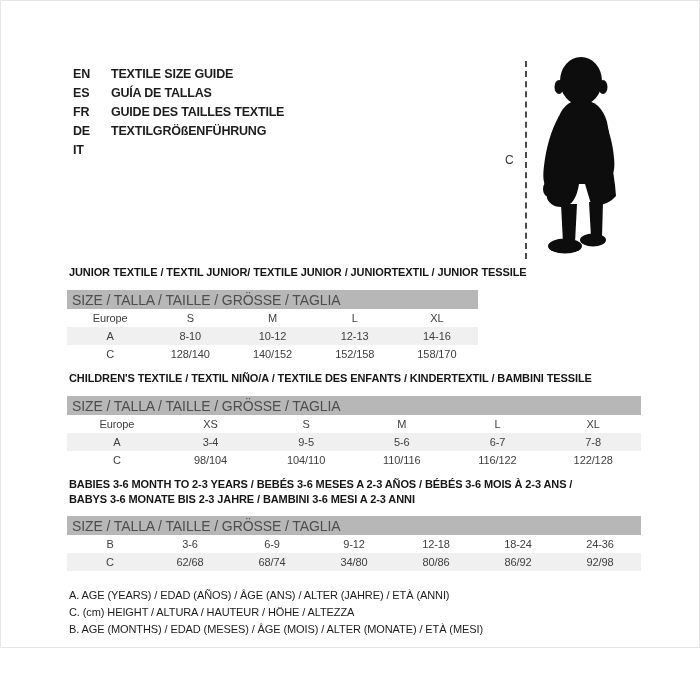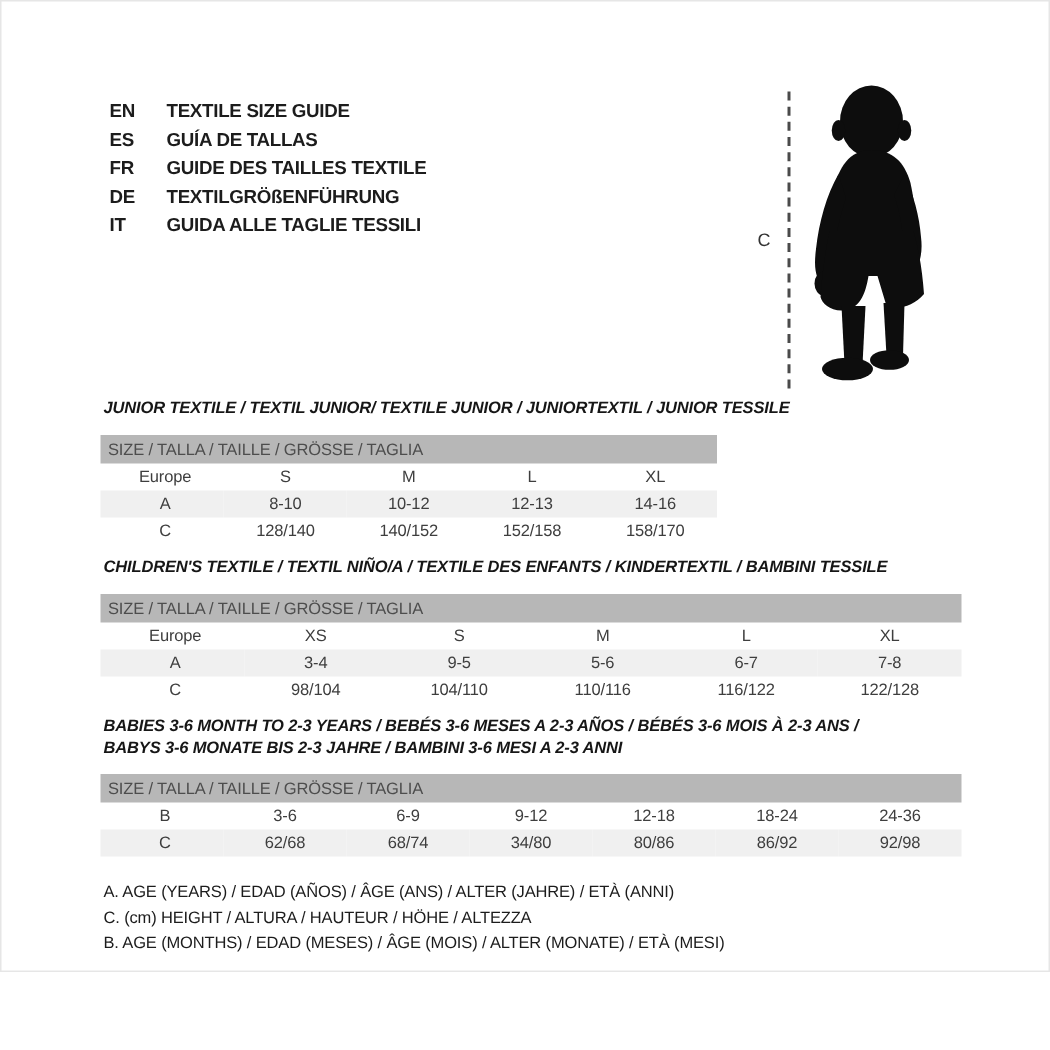--- a/index.html
+++ b/index.html
@@ -22,29 +22,29 @@
     border-left:2px dashed #4a4a4a;
   }
   .measure-label {
     position:absolute; left:504px; top:152px; font-size:12px; color:#333;
   }
   .baby { position:absolute; left:532px; top:54px; }
 
   
   .section-title {
     position:absolute; left:68px; font-size:11px; font-weight:bold;
-    color:#161616; letter-spacing:-0.1px; line-height:15px;font-style:italic;
+    color:#161616; letter-spacing:-0.1px; line-height:15px;
   }
   .size-table {
     position:absolute; left:66px; border-collapse:collapse; table-layout:fixed;
     font-size:11px; letter-spacing:-0.1px;
   }
   .size-table th {
     background:#b7b7b7; color:#4d4d4d; font-weight:normal; text-align:left;
-    height:19px; padding:0 0 0 5px; font-size:11px;
+    height:19px; padding:0 0 0 5px; font-size:14px;
   }
   .size-table td { height:18px; text-align:center; color:#3e3e3e; padding:0; }
   .size-table td.rowlabel { text-align:center; padding-left:4px; width:70px; }
   .size-table tbody tr:nth-child(even) { background:#f0f0f0; }
 
   #table-0 { top:289px; width:411px; }
   #table-1 { top:395px; width:574px; }
   #table-2 { top:515px; width:574px; }
   #title-0 { top:264px; }
   #title-1 { top:370px; }
@@ -71,21 +71,20 @@
     <div class="lang-row">
       <span class="lang-code">FR</span>
       <span class="lang-label">GUIDE DES TAILLES TEXTILE</span>
     </div>
     <div class="lang-row">
       <span class="lang-code">DE</span>
       <span class="lang-label">TEXTILGRÖßENFÜHRUNG</span>
     </div>
     <div class="lang-row">
       <span class="lang-code">IT</span>
-      <span class="lang-label">GUIDA ALLE TAGLIE TESSILI</span>
     </div>
   </div>
 
   <span class="measure-label">C</span>
   <span class="measure-line"></span>
   <svg class="baby" width="96" height="202" viewBox="0 0 96 200" fill="#0d0d0d" xmlns="http://www.w3.org/2000/svg">
     <ellipse cx="48" cy="25" rx="21" ry="24"></ellipse>
     <ellipse cx="26" cy="31" rx="4.5" ry="7"></ellipse>
     <ellipse cx="70" cy="31" rx="4.5" ry="7"></ellipse>
     <path d="M48 44 C 33 44 26 56 23 70 C 20 84 19 96 20 106 L 76 106 C 78 92 77 80 74 66 C 70 52 62 44 48 44 Z"></path>

